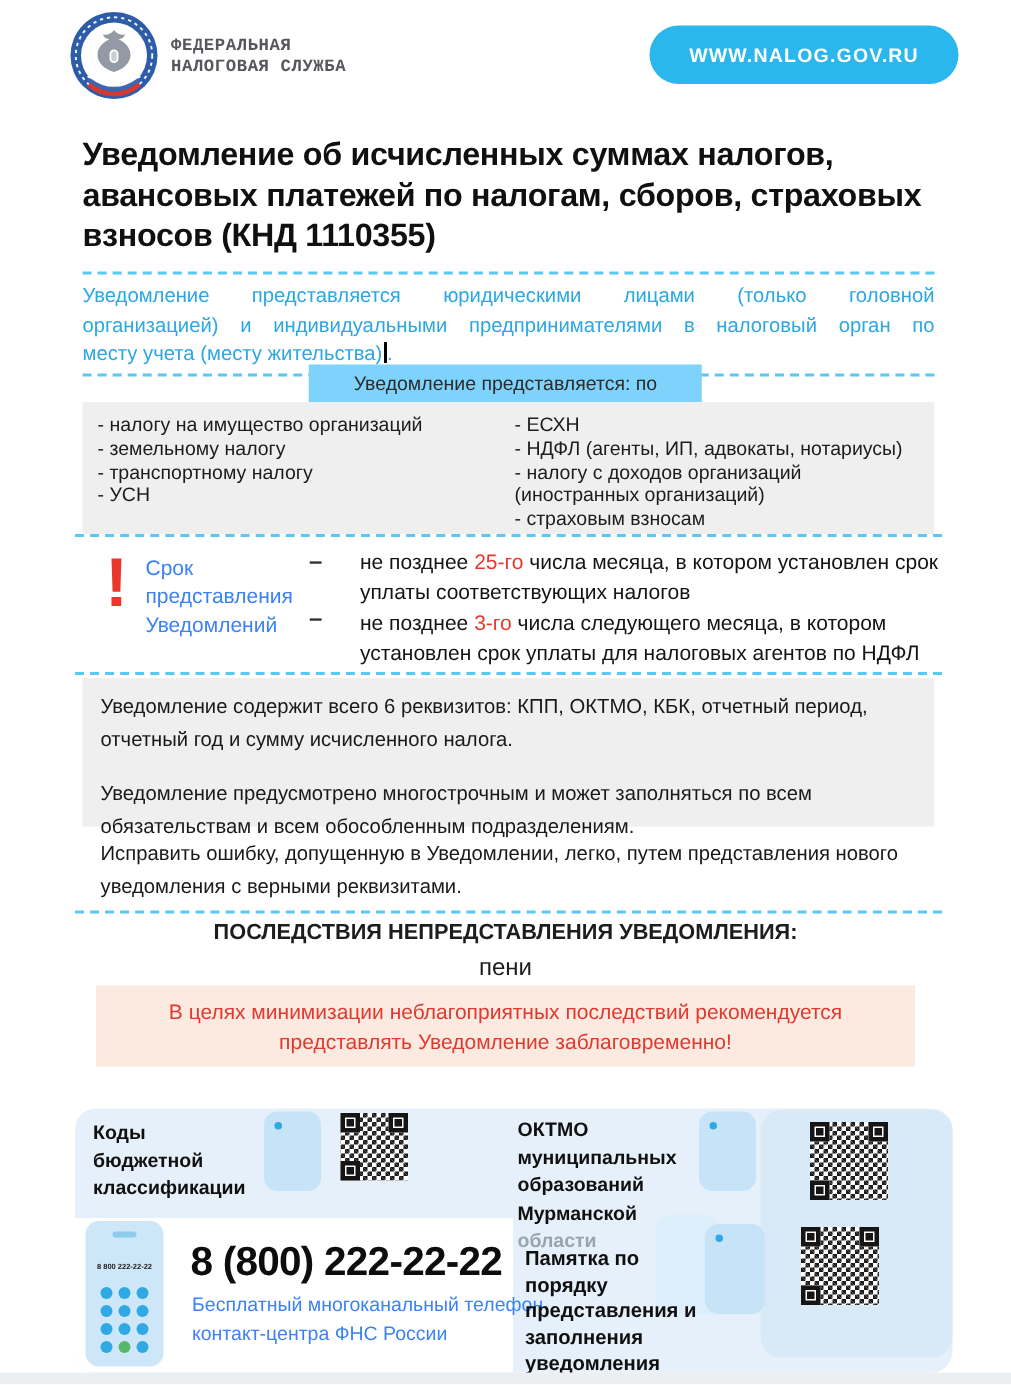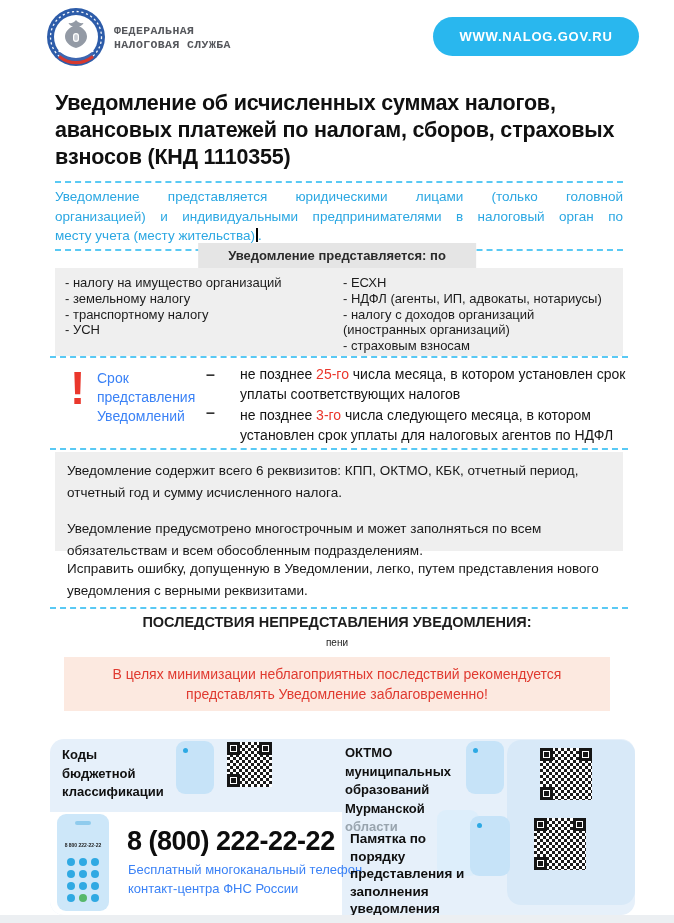--- a/index.html
+++ b/index.html
@@ -19,22 +19,22 @@
          color:#101010;line-height:27px;letter-spacing:-.2px;}
 
   
   .intro{position:absolute;left:55px;top:181px;width:568px;color:#2ba7e2;font-size:13.5px;
          line-height:19.5px;border-top:2px dashed #59c9f4;border-bottom:2px dashed #59c9f4;
          padding:4px 0 3px 0;}
   .intro .jl{text-align:justify;text-align-last:justify;}
   .cursor{display:inline-block;width:2px;height:14px;background:#000;vertical-align:-2px;margin-left:1px;}
 
   
-  .bar{position:absolute;left:50%;transform:translateX(-50%);top:243px;background:#e5e5e5;
-       padding:5px 30px;font-size:13px;color:#2b2b2b;white-space:nowrap;font-weight:bold;}
+  .bar{position:absolute;left:50%;transform:translateX(-50%);top:243px;background:#7dd3fc;
+       padding:5px 30px;font-size:13px;color:#2b2b2b;white-space:nowrap;}
   .listbox{position:absolute;left:55px;top:268px;width:568px;height:88px;background:#efefef;
            box-sizing:border-box;padding:6px 10px;font-size:13px;line-height:15.8px;color:#1c1c1c;}
   .col .li{white-space:nowrap;}
   .colL{position:absolute;left:10px;top:7px;}
   .colR{position:absolute;left:288px;top:7px;}
 
   .sep{position:absolute;left:50px;width:578px;border-top:2px dashed #59c9f4;}
   .sep1{top:356px}.sep2{top:448px}.sep3{top:607px}
 
   
@@ -48,21 +48,21 @@
 
   
   .infobox{position:absolute;left:55px;top:452px;width:568px;height:99px;background:#efefef;
            box-sizing:border-box;padding:8px 12px 0 12px;}
   .ip{margin:0 0 15px 0;font-size:13.5px;line-height:21.5px;color:#191919;width:552px;}
   .notep{position:absolute;left:67px;top:558px;}
 
   
   .cons-h{position:absolute;left:0;top:614px;width:674px;text-align:center;font-size:14.5px;
           font-weight:700;color:#1d1d1d;}
-  .cons-v{position:absolute;left:0;top:637px;width:674px;text-align:center;font-size:10px;color:#1d1d1d;}
+  .cons-v{position:absolute;left:0;top:637px;width:674px;text-align:center;font-size:16px;color:#1d1d1d;}
   .warn{position:absolute;left:64px;top:657px;width:546px;box-sizing:border-box;background:#fce9e0;
         color:#e03a30;font-size:14px;line-height:20px;text-align:center;padding:7px 28px;}
 
   
   .fpanel{position:absolute;left:50px;top:739px;width:585px;height:176px;background:#e6f0fa;border-radius:14px;}
   .fwhite{position:absolute;left:50px;top:812px;width:292px;height:103px;background:#fff;border-radius:0 0 0 14px;}
   .qrpanel{position:absolute;left:507px;top:740px;width:128px;height:165px;background:#d8e9f8;border-radius:14px;}
   .flabel{position:absolute;font-size:13px;font-weight:700;color:#101010;line-height:18.5px;}
   .kbk{left:62px;top:746px;width:112px;}
   .oktmo{left:345px;top:744px;width:118px;}

